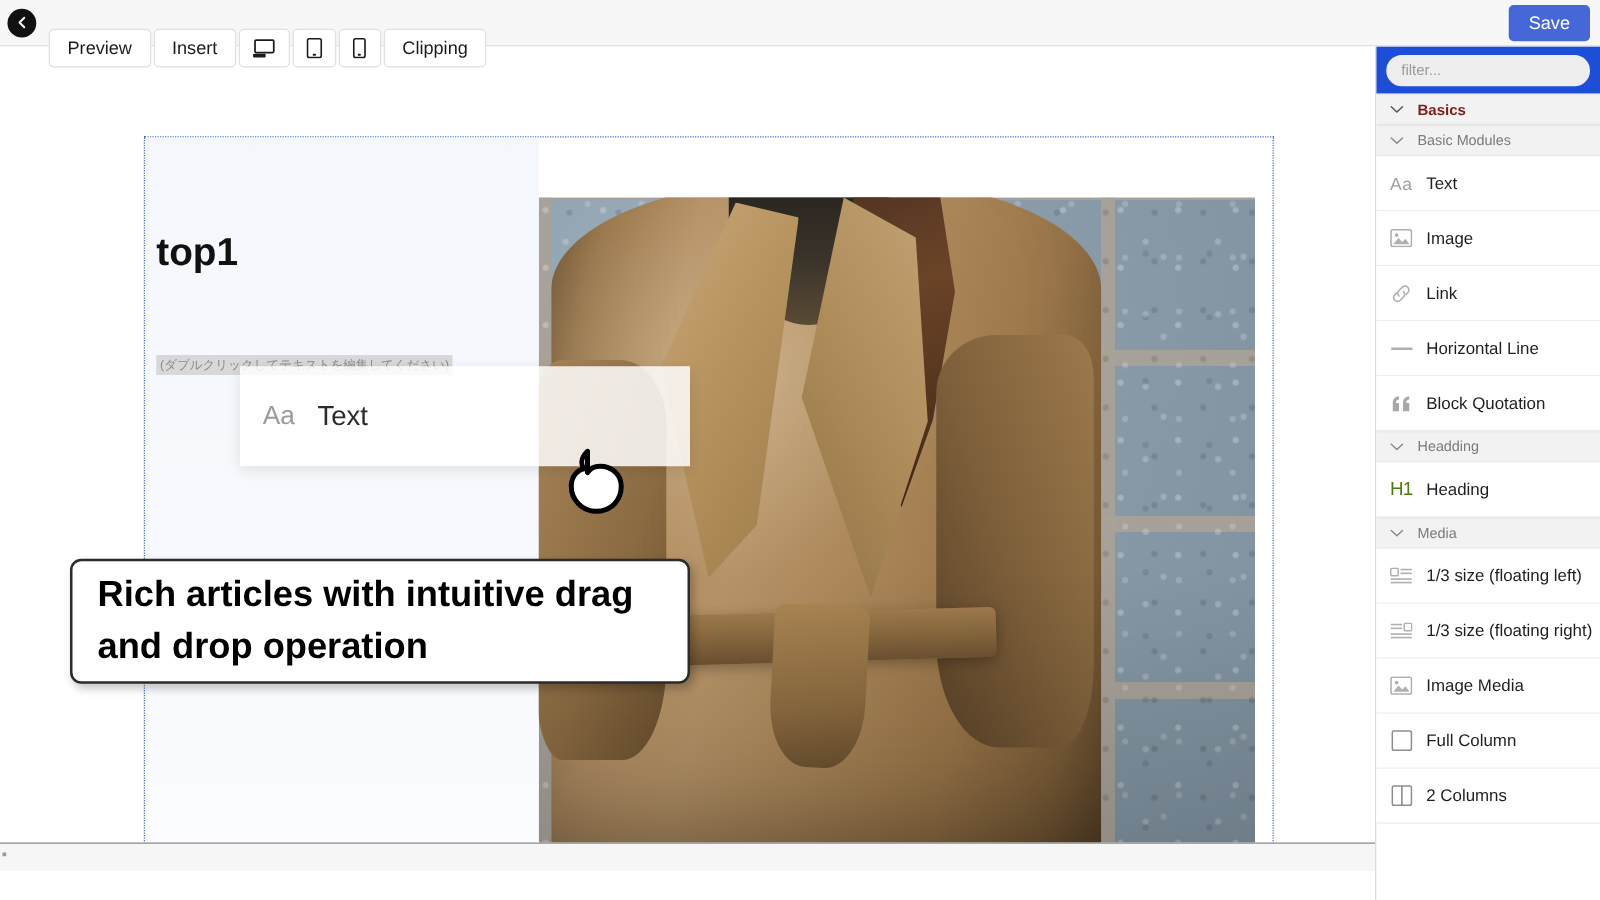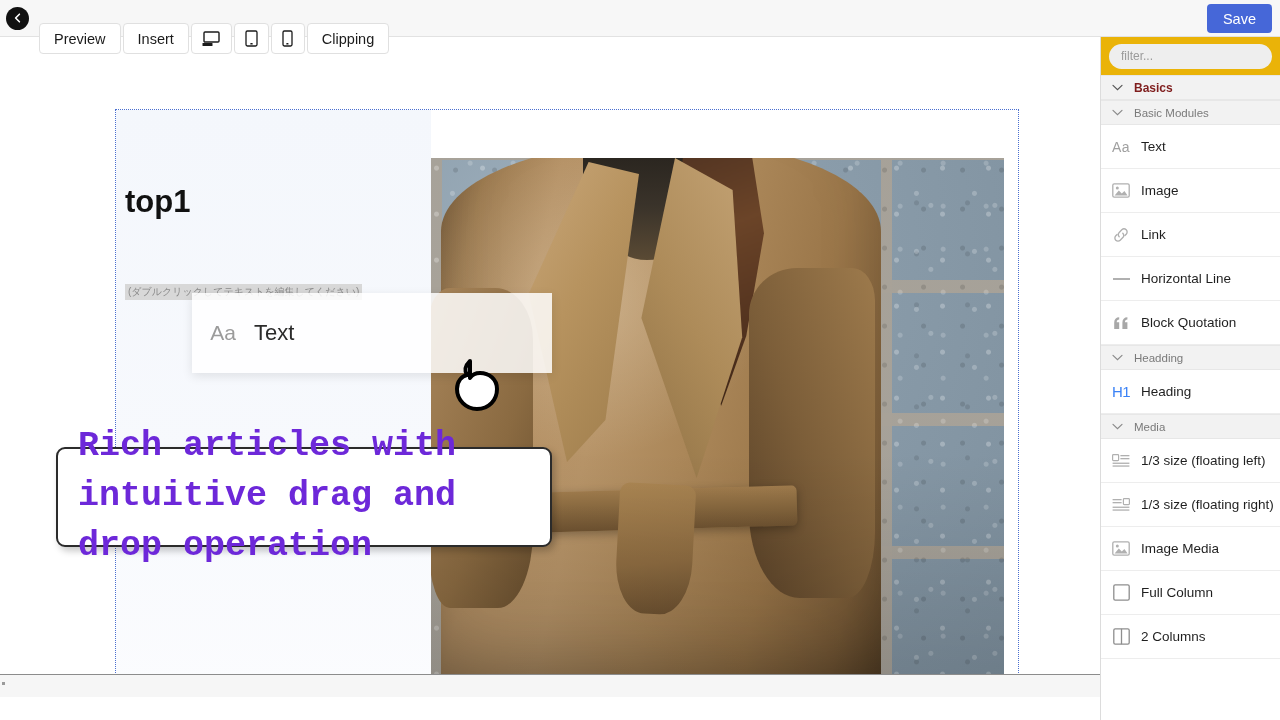--- a/index.html
+++ b/index.html
@@ -226,36 +226,35 @@
     width: 496px; height: 100px;
     background: #fff;
     border: 2px solid #2b2b2b;
     border-radius: 9px;
     box-shadow: 3px 4px 7px rgba(0,0,0,0.22);
     display: flex; align-items: center;
     padding: 0 20px;
     z-index: 35;
   }
   .callout span {
-    font-size: 35px; font-weight: bold; color: #6d28d9;
+    font-size: 29px; font-weight: bold; color: #000000;
     line-height: 1.42;
-    font-family: Liberation Mono, monospace;
   }
 
   
   .panel {
     position: absolute; top: 37px; right: 0;
     width: 180px; height: 683px;
     background: #fff;
     border-left: 1px solid #dcdcdc;
     overflow: hidden;
   }
   .filter-wrap {
     height: 38px; display: flex; align-items: center;
-    padding: 0 8px; background: #eab308;
+    padding: 0 8px; background: #1d4ed8;
   }
   .filter-input {
     width: 100%; height: 25px;
     border: none; outline: none;
     background: #eeeeee;
     border-radius: 13px;
     padding: 0 12px;
     font-size: 12px; color: #555;
     font-family: "Liberation Sans", sans-serif;
   }
@@ -280,21 +279,21 @@
     background: #fff;
   }
   .mod-item .micon {
     width: 40px; flex: 0 0 40px;
     display: flex; align-items: center; justify-content: center;
     color: #a8a8a8;
   }
   .mod-item .micon svg { display: block; }
   .mod-item .mlabel { font-size: 13.5px; color: #1f1f1f; }
   .aa-glyph { font-size: 14px; color: #a0a0a0; letter-spacing: .5px; }
-  .h1-glyph { font-size: 15px; color: #3b82f6; letter-spacing: -.5px; }
+  .h1-glyph { font-size: 15px; color: #4d7c0f; letter-spacing: -.5px; }
   .hr-glyph { width: 17px; height: 2px; background: #b0b0b0; }
 
   
   .bottom-bar {
     position: absolute; left: 0; bottom: 0;
     width: 1100px; height: 23px;
     background: #f6f6f6;
     border-top: 1px solid #8c8c8c;
     z-index: 38;
   }

